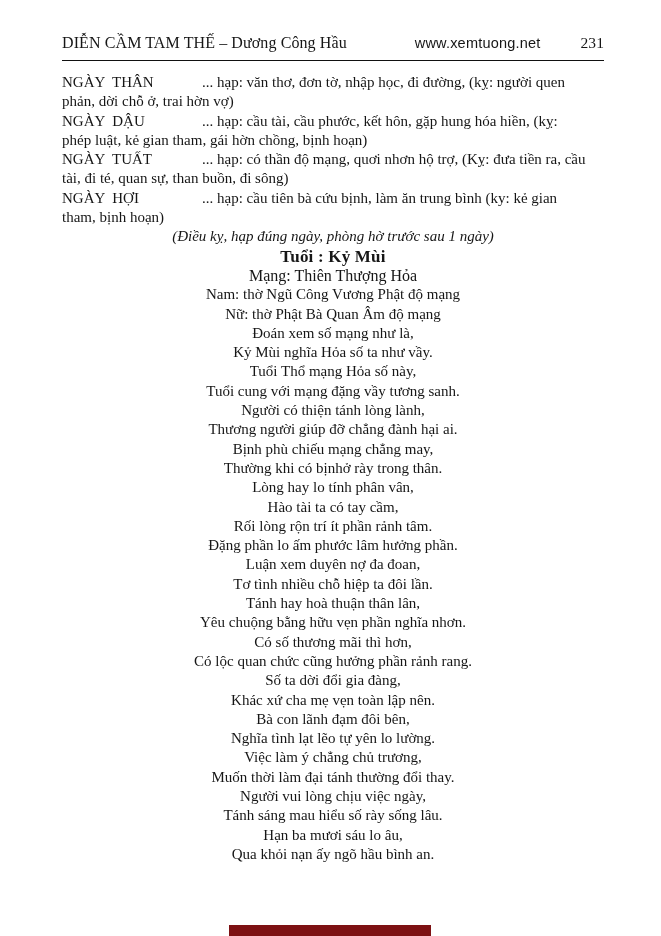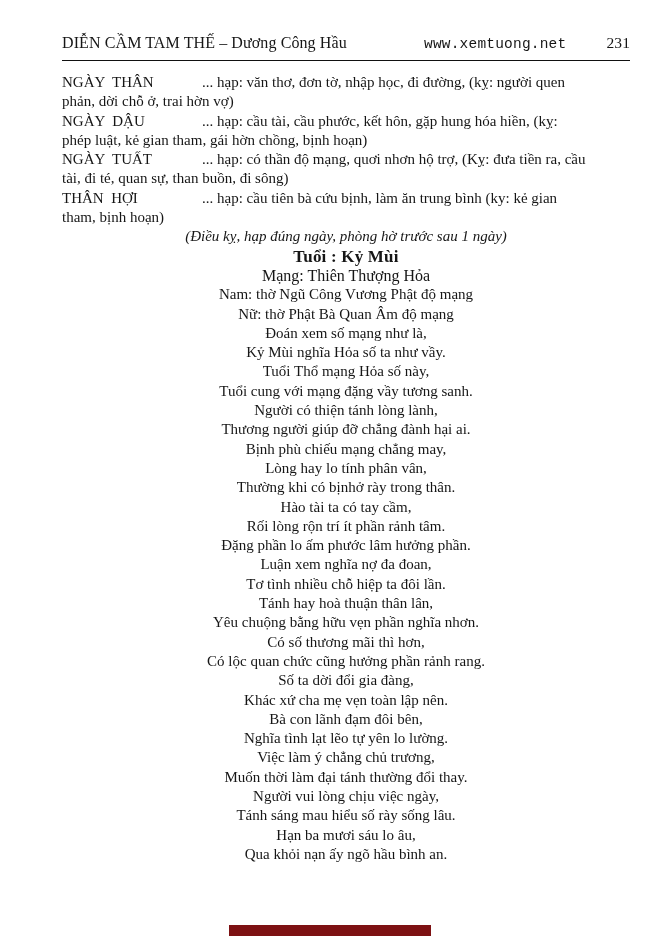--- a/index.html
+++ b/index.html
@@ -1,24 +1,24 @@
 <!DOCTYPE html>
 <html><head>
 <meta charset="utf-8">
 <style>
   html,body{margin:0;padding:0}
   body{
     width:661px;height:936px;background:#ffffff;overflow:hidden;position:relative;
     font-family:"Liberation Serif", serif;color:#161616;
     -webkit-font-smoothing:antialiased;
   }
-  .page{position:absolute;inset:0;padding:34px 31px 0 62px;box-sizing:border-box}
+  .page{position:absolute;inset:0;padding:34px 57px 0 62px;box-sizing:border-box}
   .header{display:flex;align-items:baseline;font-size:16px;letter-spacing:.1px}
   .book-title{flex:1;white-space:nowrap}
-  .website{font-family:Liberation Mono, monospace;font-size:14.5px;letter-spacing:.2px}
+  .website{font-family:Liberation Sans, sans-serif;font-size:14.5px;letter-spacing:.2px}
   .pagenum{margin-left:40px;font-size:15.5px}
   .rule{border-bottom:1.6px solid #111;margin-top:8px}
   .body-text{margin-top:12px}
   .line{font-size:15px;line-height:19.3px;white-space:nowrap}
   .center{text-align:center}
   .italic{font-style:italic}
   .bold{font-weight:normal}
   .section-title{font-size:17px;font-weight:bold;letter-spacing:.2px}
   .menh-line{font-size:16px}
   .day-label{display:inline-block;width:140px;white-space:pre}
@@ -48,46 +48,46 @@
     <div class="line"><span class="day-label">NGÀY  DẬU</span><span class="day-rest">...  hạp:  cầu tài, cầu phước, kết hôn, gặp hung hóa hiền, (kỵ:</span></div>
     <div class="line day-line2">phép luật, kẻ gian tham, gái hờn chồng, bịnh hoạn)</div>
   </div>
 
   <div>
     <div class="line"><span class="day-label">NGÀY  TUẤT</span><span class="day-rest">...  hạp: có thần độ mạng, quơi nhơn hộ trợ, (Kỵ: đưa tiền ra, cầu</span></div>
     <div class="line day-line2">tài, đi té, quan sự, than buồn, đi sông)</div>
   </div>
 
   <div>
-    <div class="line"><span class="day-label">THÂN  HỢI</span><span class="day-rest">...  hạp: cầu tiên bà cứu bịnh, làm ăn trung bình (ky: kẻ gian</span></div>
+    <div class="line"><span class="day-label">NGÀY  HỢI</span><span class="day-rest">...  hạp: cầu tiên bà cứu bịnh, làm ăn trung bình (ky: kẻ gian</span></div>
     <div class="line day-line2">tham, bịnh hoạn)</div>
   </div>
 </div>
 
     <div class="line center italic">(Điều kỵ, hạp đúng ngày, phòng hờ trước sau 1 ngày)</div>
 
     <div class="line center section-title">Tuổi : Kỷ Mùi</div>
     <div class="line center menh-line">Mạng: Thiên Thượng Hỏa</div>
     <div class="line center"><span class="bold">Nam:</span><span> thờ Ngũ Công Vương Phật độ mạng</span></div>
     <div class="line center"><span class="bold">Nữ</span><span>: thờ Phật Bà Quan Âm độ mạng</span></div>
 
     <div>
         <div class="line center">Đoán xem số mạng như là,</div>
         <div class="line center">Kỷ Mùi nghĩa Hỏa số ta như vầy.</div>
         <div class="line center">Tuổi Thổ mạng Hỏa số này,</div>
         <div class="line center">Tuổi cung với mạng đặng vầy tương sanh.</div>
         <div class="line center">Người có thiện tánh lòng lành,</div>
         <div class="line center">Thương người giúp đỡ chẳng đành hại ai.</div>
         <div class="line center">Bịnh phù chiếu mạng chẳng may,</div>
+        <div class="line center">Thường khi có bịnhở rày trong thân.</div>
         <div class="line center">Lòng hay lo tính phân vân,</div>
-        <div class="line center">Thường khi có bịnhở rày trong thân.</div>
         <div class="line center">Hào tài ta có tay cầm,</div>
         <div class="line center">Rối lòng rộn trí ít phần rảnh tâm.</div>
         <div class="line center">Đặng phần lo ấm phước lâm hưởng phần.</div>
-        <div class="line center">Luận xem nghĩa nợ đa đoan,</div>
+        <div class="line center">Luận xem duyên nợ đa đoan,</div>
         <div class="line center">Tơ tình nhiều chỗ hiệp ta đôi lần.</div>
         <div class="line center">Tánh hay hoà thuận thân lân,</div>
         <div class="line center">Yêu chuộng bằng hữu vẹn phần nghĩa nhơn.</div>
         <div class="line center">Có số thương mãi thì hơn,</div>
         <div class="line center">Có lộc quan chức cũng hưởng phần rảnh rang.</div>
         <div class="line center">Số ta dời đổi gia đàng,</div>
         <div class="line center">Khác xứ cha mẹ vẹn toàn lập nên.</div>
         <div class="line center">Bà con lãnh đạm đôi bên,</div>
         <div class="line center">Nghĩa tình lạt lẽo tự yên lo lường.</div>
         <div class="line center">Việc làm ý chẳng chủ trương,</div>

